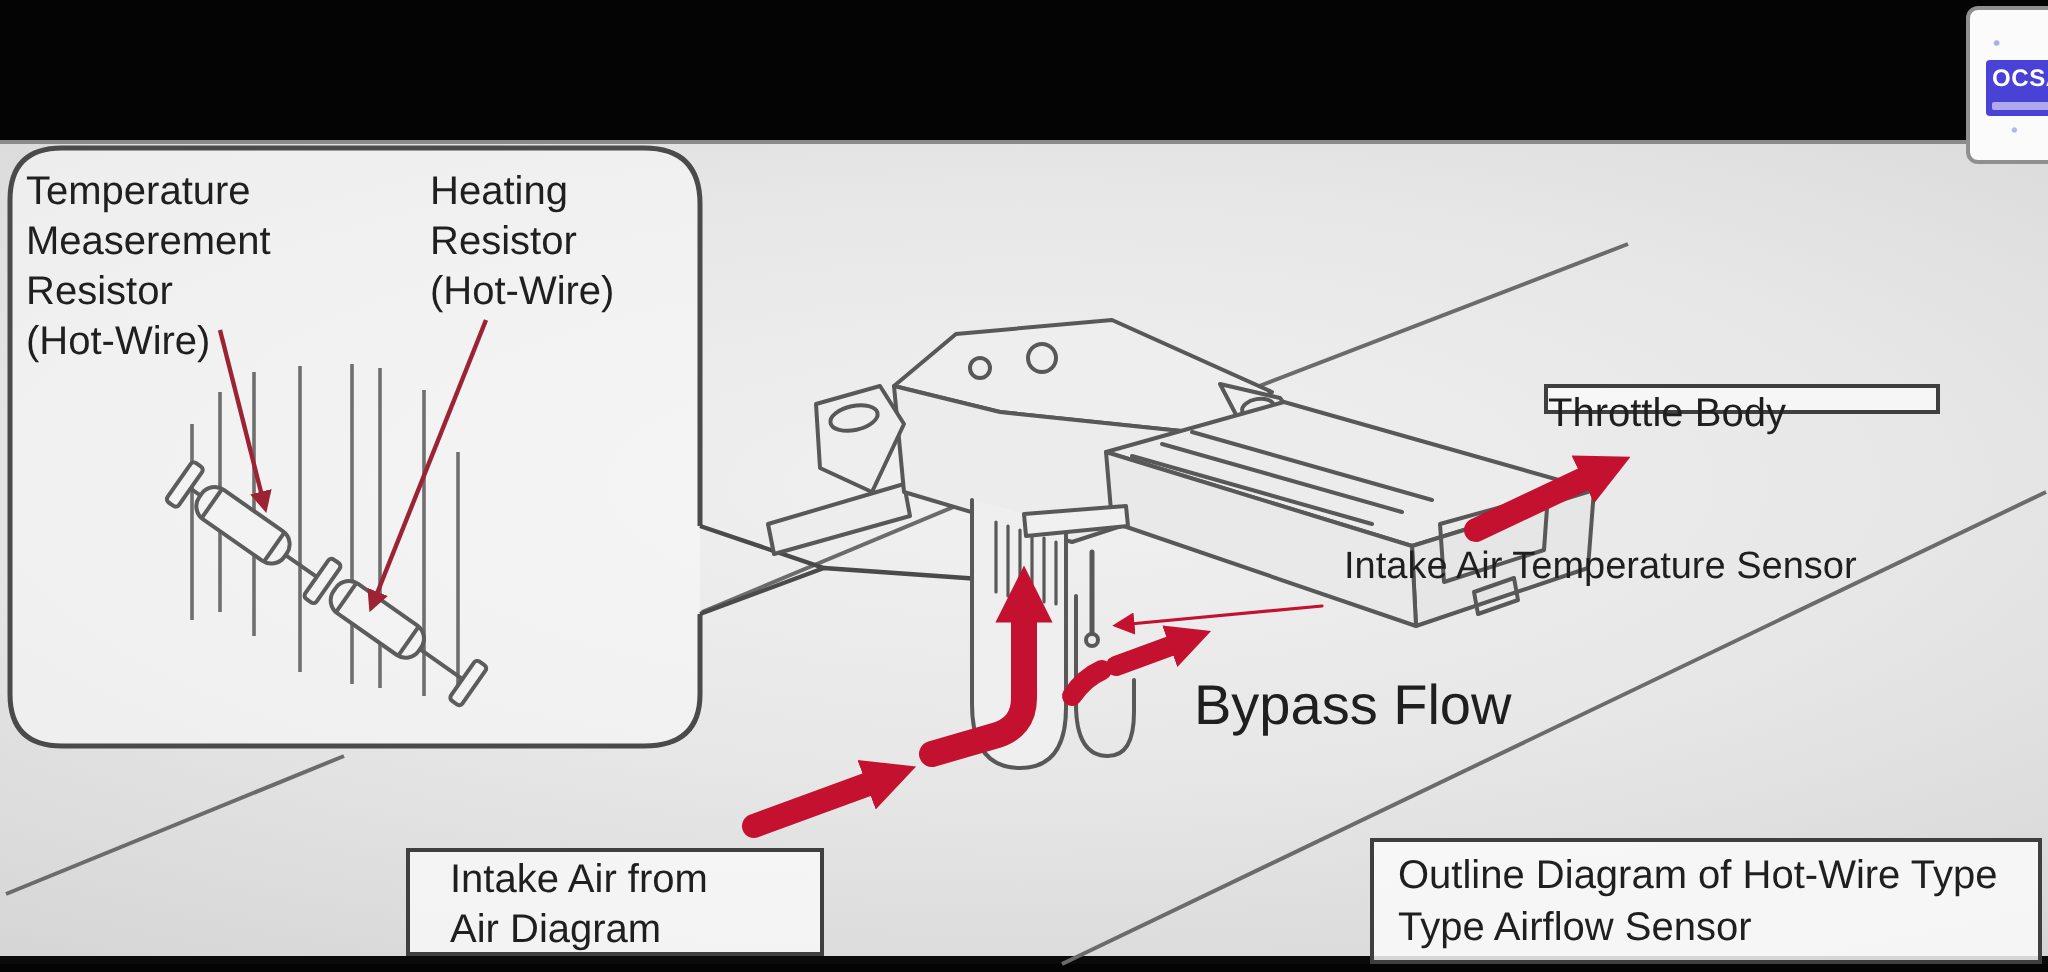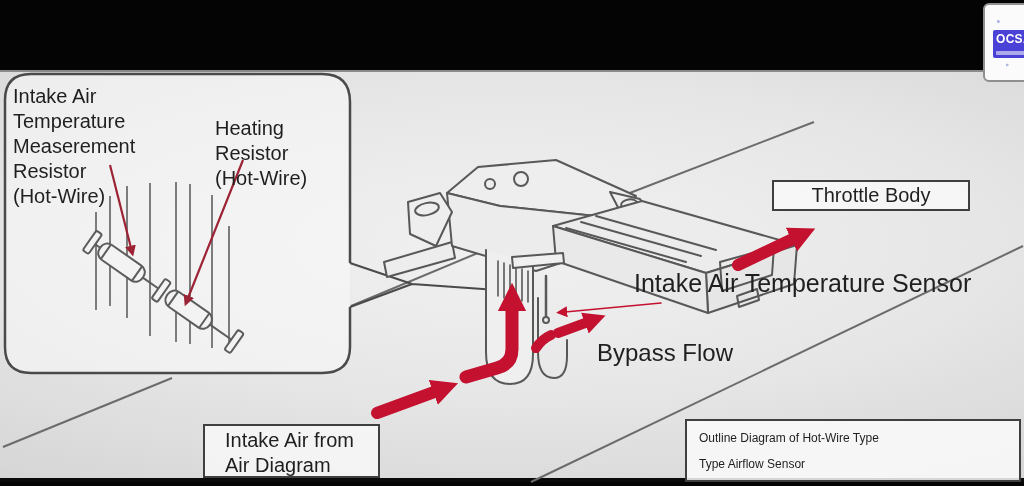--- a/index.html
+++ b/index.html
@@ -17,25 +17,25 @@
     box-sizing:border-box;
   }
   svg.overlay{position:absolute;left:0;top:0;width:1024px;height:486px;pointer-events:none;}
   .lbl{position:absolute;font-size:20px;line-height:25px;white-space:nowrap;}
   .callout-text{position:absolute;font-size:20px;line-height:25px;}
   .callout-text div{white-space:nowrap;}
   .box{
     position:absolute;border:2px solid #3f3f3f;background:rgba(250,250,250,0.78);
     box-sizing:border-box;
   }
-  .box-throttle{left:772px;top:180px;width:198px;height:31px;text-align:center;line-height:27px;font-size:20px;}
-  .box-intake{left:203px;top:424px;width:177px;height:54px;padding:2px 0 0 20px;font-size:20px;line-height:25px;}
-  .box-outline{left:685px;top:419px;width:336px;height:63px;padding:4px 0 0 12px;font-size:12px;line-height:26px;background:rgba(250,250,250,0.85);}
-  .lbl-iat{left:634px;top:271px;font-size:25px;}
-  .lbl-bypass{left:597px;top:340px;font-size:24px;}
+  .box-throttle{left:772px;top:192px;width:198px;height:15px;text-align:left;line-height:27px;font-size:20px;}
+  .box-intake{left:203px;top:424px;width:209px;height:54px;padding:2px 0 0 20px;font-size:20px;line-height:25px;}
+  .box-outline{left:685px;top:419px;width:336px;height:63px;padding:4px 0 0 12px;font-size:20px;line-height:26px;background:rgba(250,250,250,0.85);}
+  .lbl-iat{left:672px;top:271px;font-size:19px;}
+  .lbl-bypass{left:597px;top:340px;font-size:28px;}
   .watermark{
     position:absolute;left:983px;top:3px;width:78px;height:79px;
     background:#fbfbfb;border:2px solid #8f8f8f;border-radius:6px;box-sizing:border-box;
     background-image:
       radial-gradient(circle at 18% 22%, rgba(70,80,200,.45) 1px, transparent 1.8px),
       radial-gradient(circle at 72% 14%, rgba(70,80,200,.4) 1px, transparent 1.7px),
       radial-gradient(circle at 85% 60%, rgba(70,80,200,.35) 1px, transparent 1.6px),
       radial-gradient(circle at 30% 80%, rgba(70,80,200,.4) 1px, transparent 1.7px),
       radial-gradient(circle at 60% 90%, rgba(70,80,200,.35) 1px, transparent 1.6px),
       radial-gradient(circle at 50% 40%, rgba(70,80,200,.3) 1px, transparent 1.5px);
@@ -144,27 +144,26 @@
       <path d="M377,413 L437,391" stroke-width="12" marker-end="url(#arrowBig)"></path>
       <path d="M466,377 L497,368 Q512,364 512,349 L512,307" stroke-width="13" marker-end="url(#arrowBig)"></path>
       <path d="M536,348 Q542,339 551,335" stroke-width="10"></path>
       <path d="M558,333 L588,322" stroke-width="10" marker-end="url(#arrowBig)"></path>
       <path d="M738,265 L795,238" stroke-width="12" marker-end="url(#arrowBig)"></path>
       <path d="M661,303 L565,312" stroke-width="1.6" marker-end="url(#arrowThin)"></path>
     </g>
   </svg>
 
   <div class="callout-text" style="left:13px;top:84px;">
-    <div>Intake Air</div>
     <div>Temperature</div>
     <div>Measerement</div>
     <div>Resistor</div>
     <div>(Hot-Wire)</div>
   </div>
-  <div class="callout-text" style="left:215px;top:84px;margin-top:32px;">
+  <div class="callout-text" style="left:215px;top:84px;">
     <div>Heating</div>
     <div>Resistor</div>
     <div>(Hot-Wire)</div>
   </div>
 
   <div class="box box-throttle">
     <span>Throttle Body</span>
   </div>
 
   <div class="box box-intake">

